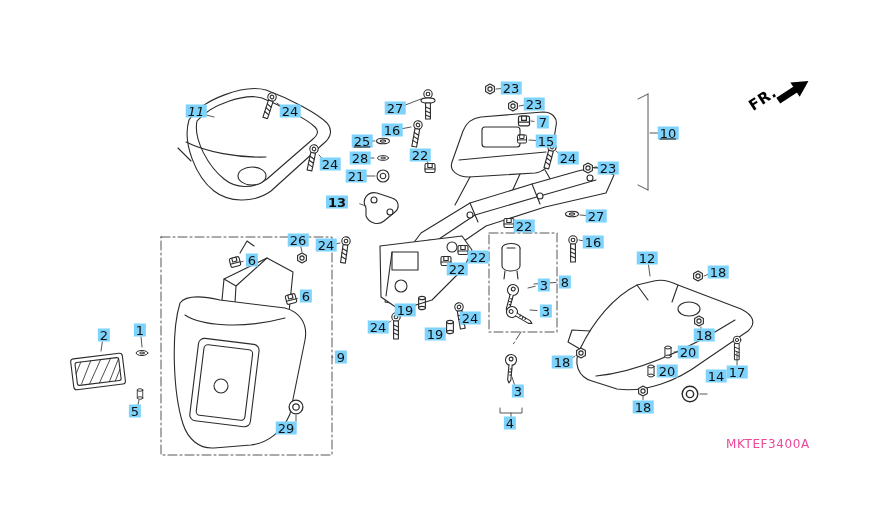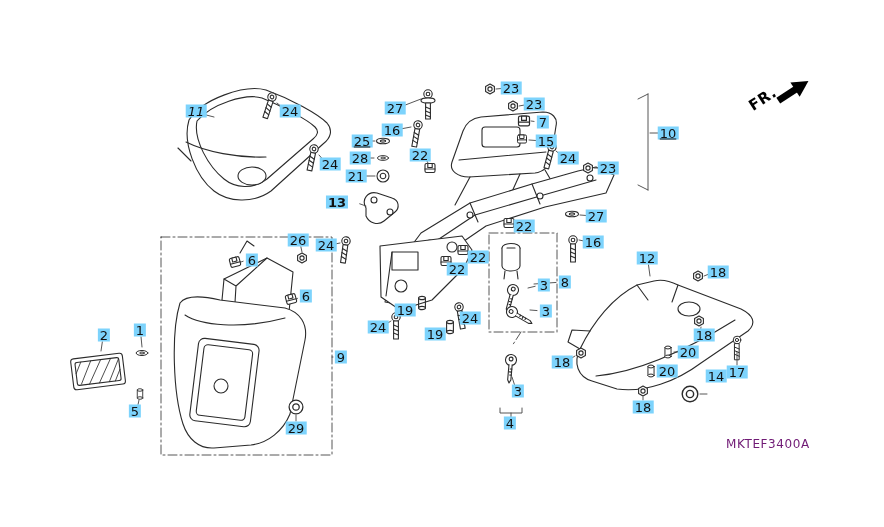--- a/index.html
+++ b/index.html
@@ -9,21 +9,21 @@
   .callout{
     position:absolute;transform:translate(-50%,-50%);
     font-size:13px;line-height:1;color:#111;background:#7dd3fc;padding:0 2px;
     user-select:none;white-space:nowrap;
   }
   .fr{
     position:absolute;left:748px;top:90px;transform:rotate(-33deg);
     font-size:15px;font-weight:bold;color:#000;letter-spacing:.5px;
   }
   .code{
-    position:absolute;left:726px;top:437px;font-size:12px;color:#701a75;letter-spacing:.6px;
+    position:absolute;left:726px;top:437px;font-size:12px;color:#ec4899;letter-spacing:.6px;
   }
   .dashdot{stroke-dasharray:9 3 2 3;fill:none;stroke:#444;stroke-width:.9;}
 </style>
 </head>
 <body>
 
 <div class="stage">
 
 <svg width="884" height="527" viewBox="0 0 884 527">
   <defs>
@@ -300,20 +300,20 @@
       <div class="callout" style="left: 470px; top: 318px;">24</div>
       <div class="callout" style="left: 341px; top: 357px;">9</div>
       <div class="callout" style="left: 562px; top: 362px;">18</div>
       <div class="callout" style="left: 688px; top: 352px;">20</div>
       <div class="callout" style="left: 667px; top: 371px;">20</div>
       <div class="callout" style="left: 737px; top: 372px;">17</div>
       <div class="callout" style="left: 518px; top: 391px;">3</div>
       <div class="callout" style="left: 716px; top: 376px;">14</div>
       <div class="callout" style="left: 643px; top: 407px;">18</div>
       <div class="callout" style="left: 135px; top: 411px;">5</div>
-      <div class="callout" style="left: 296px; top: 428px;">29</div>
+      <div class="callout" style="left: 286px; top: 428px;">29</div>
       <div class="callout" style="left: 510px; top: 423px;">4</div>
     </div>
 
 <div class="fr">FR.</div>
 <div class="code">MKTEF3400A</div>
 
 </div>
 
 </body></html>

